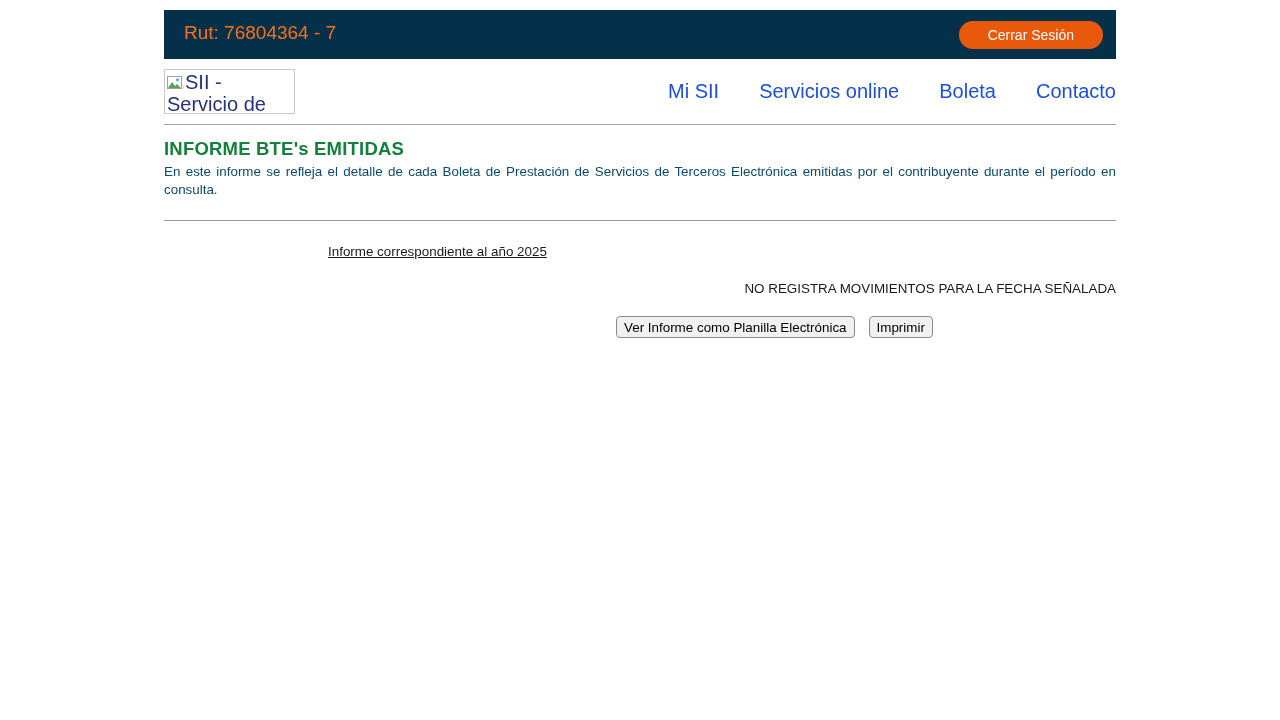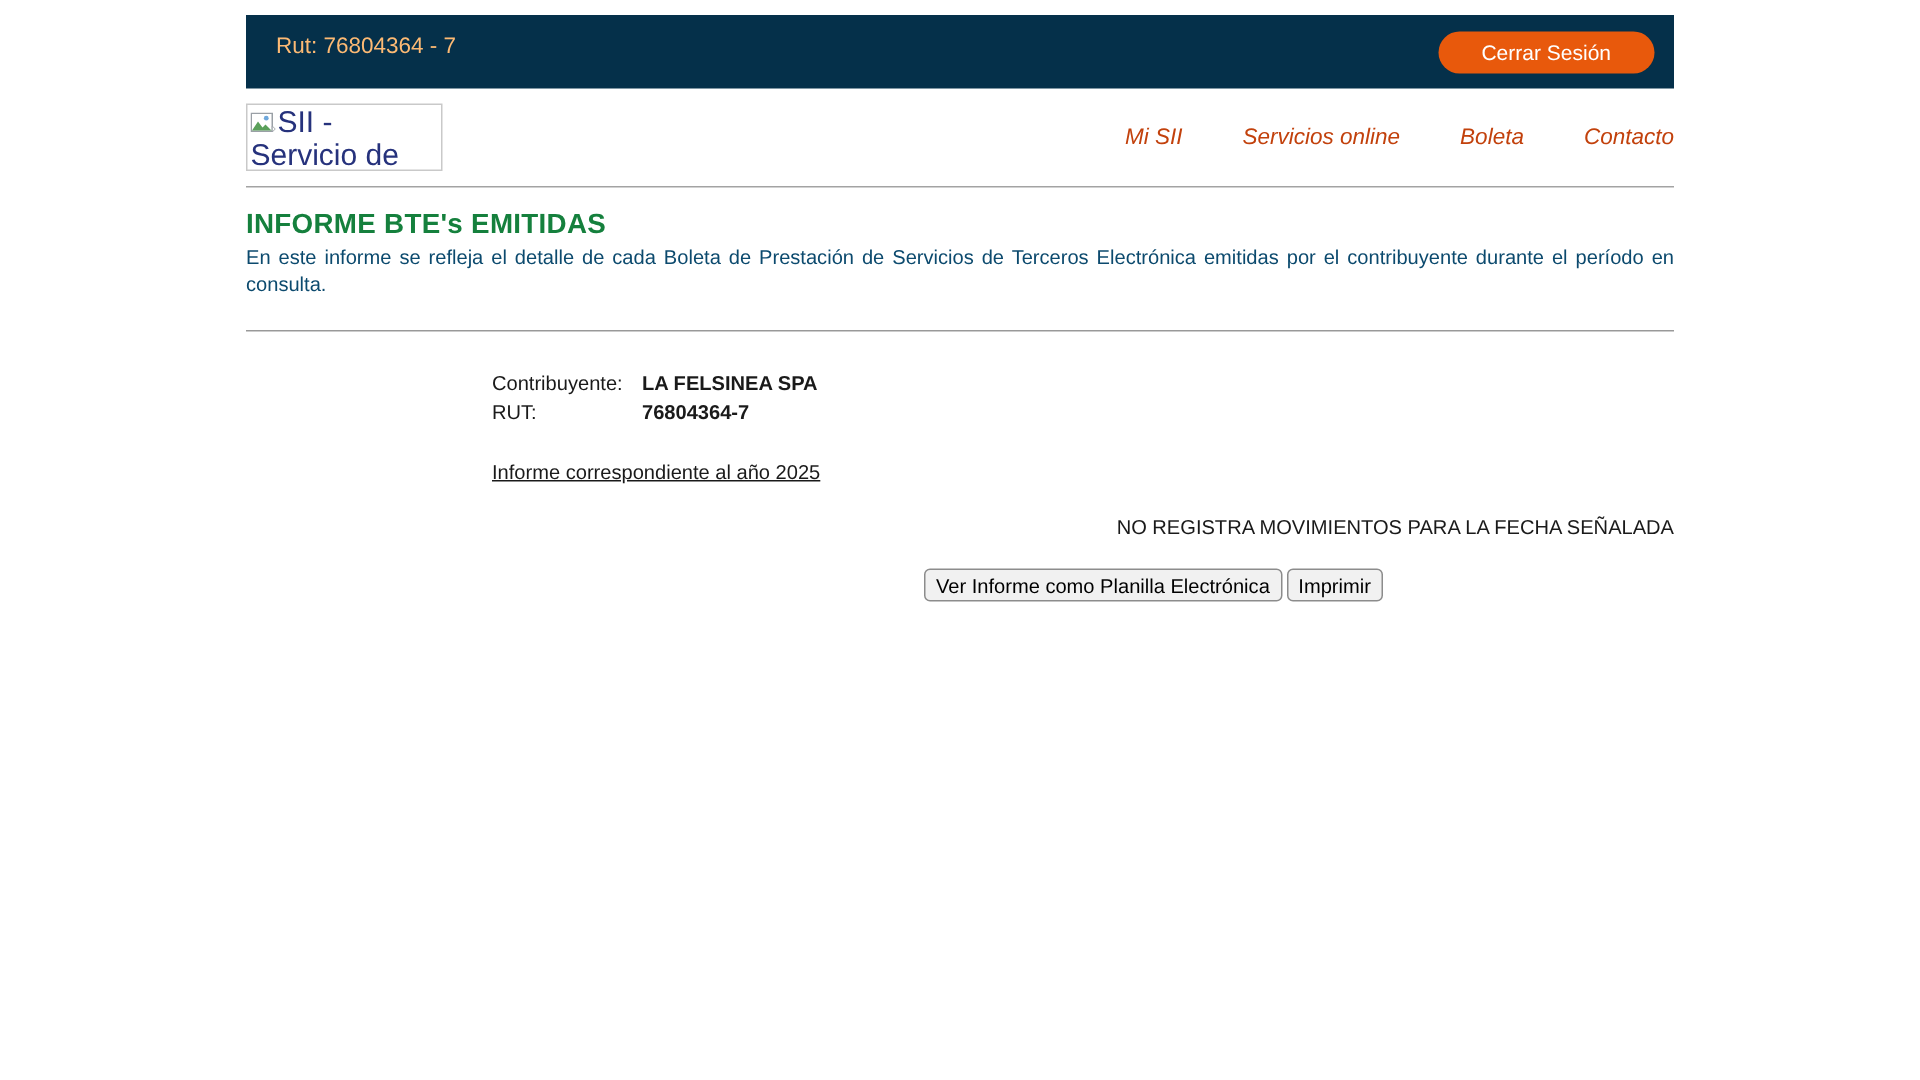--- a/index.html
+++ b/index.html
@@ -16,22 +16,22 @@
   
   .topbar {
     position: relative;
     height: 49px;
     background: #05304a;
   }
   .rut-label {
     position: absolute;
     left: 20px;
     top: 12px;
-    color: #fdba74;
-    font-size: 15px;
+    color: #f97316;
+    font-size: 19px;
   }
   .logout-btn {
     position: absolute;
     right: 13px;
     top: 11px;
     height: 28px;
     padding: 0 29px;
     background: #e8590c;
     color: #ffffff;
     border: none;
@@ -56,25 +56,24 @@
     overflow: hidden;
     font-size: 20px;
     line-height: 22px;
     color: #26327c;
     text-decoration: none;
     padding: 1px 2px;
   }
   .logo-box svg { vertical-align: -2px; margin-right: 1px; }
   .nav { display: flex; gap: 40px; align-items: center; }
   .nav a {
-    color: #c2410c;
+    color: #1d4ed8;
     text-decoration: none;
-    font-size: 15px;
+    font-size: 20px;
     cursor: pointer;
-    font-style: italic;
   }
 
   
   .page-title {
     font-size: 18.5px;
     font-weight: bold;
     color: #15803d;
     margin: 13px 0 3px 0;
     letter-spacing: 0.2px;
   }
@@ -91,21 +90,21 @@
     margin: 21px 0 0 0;
     height: 0;
   }
   .info-block { margin: 25px 0 0 164px; font-size: 13.4px; }
   .info-row { display: flex; line-height: 19px; }
   .info-label { width: 100px; }
   .info-value { font-weight: bold; }
   .period-line { margin: 23px 0 0 164px; font-size: 13.4px; text-decoration: underline; }
   .no-data { text-align: right; font-size: 13.4px; margin-top: 22px; }
 
-  .buttons-row { display: flex; gap: 3px; margin: 20px 0 0 452px; }
+  .buttons-row { display: flex; gap: 14px; margin: 20px 0 0 452px; }
   .std-btn {
     font-family: "Liberation Sans", sans-serif;
     font-size: 13.4px;
     color: #000;
     background: #f1f1f1;
     border: 1px solid #8c8c8c;
     border-radius: 4px;
     height: 22px;
     padding: 1px 7px;
     cursor: pointer;
@@ -137,30 +136,20 @@
         <a>Boleta</a>
         <a>Contacto</a>
       </nav>
     </div>
 
     <h1 class="page-title">INFORME BTE's EMITIDAS</h1>
     <p class="page-desc">En este informe se refleja el detalle de cada Boleta de Prestación de Servicios de Terceros Electrónica emitidas por el contribuyente durante el período en consulta.</p>
 
     <hr class="section-divider">
 
-    <div class="info-block">
-      <div class="info-row">
-        <span class="info-label">Contribuyente:</span>
-        <span class="info-value">LA FELSINEA SPA</span>
-      </div>
-      <div class="info-row">
-        <span class="info-label">RUT:</span>
-        <span class="info-value">76804364-7</span>
-      </div>
-    </div>
 
     <div class="period-line">Informe correspondiente al año 2025</div>
 
     <div class="no-data">NO REGISTRA MOVIMIENTOS PARA LA FECHA SEÑALADA</div>
 
     <div class="buttons-row">
       <button class="std-btn">Ver Informe como Planilla Electrónica</button>
       <button class="std-btn">Imprimir</button>
     </div>
 

